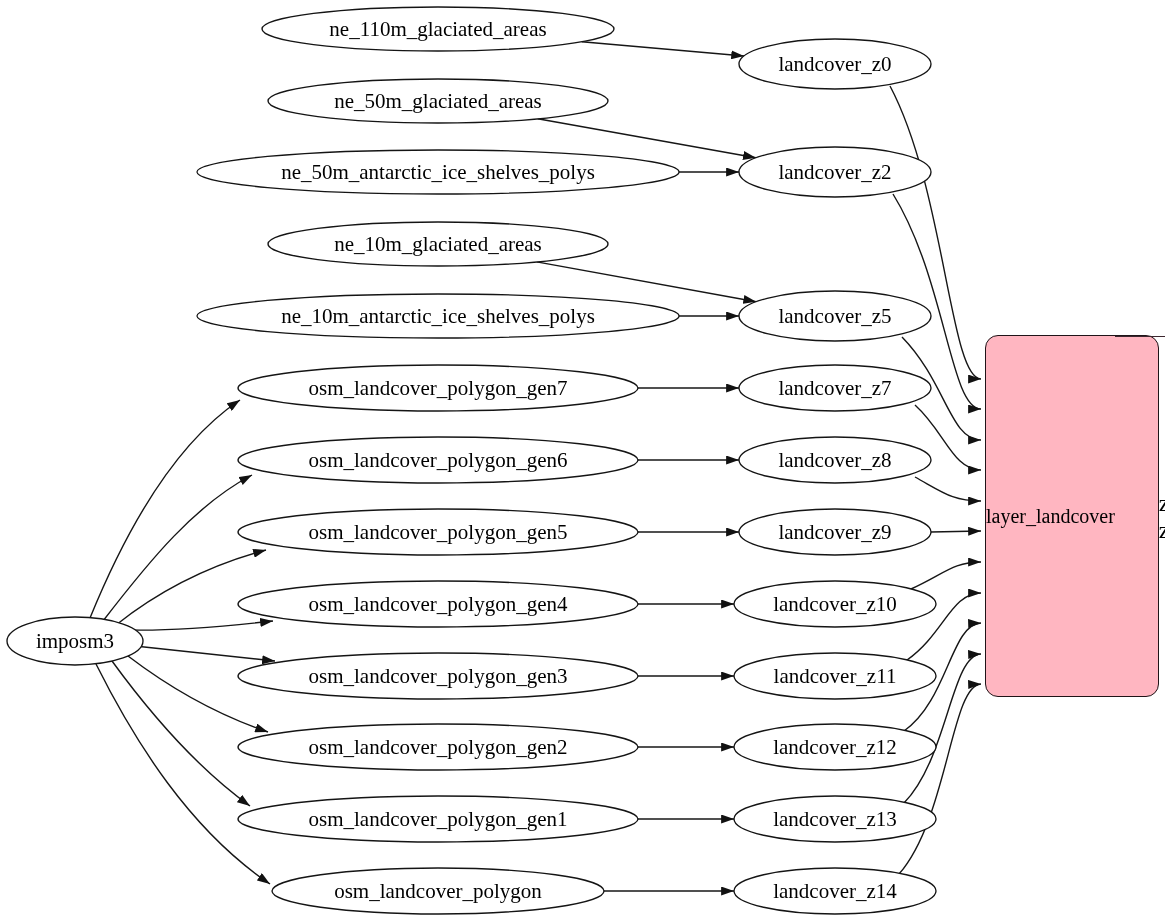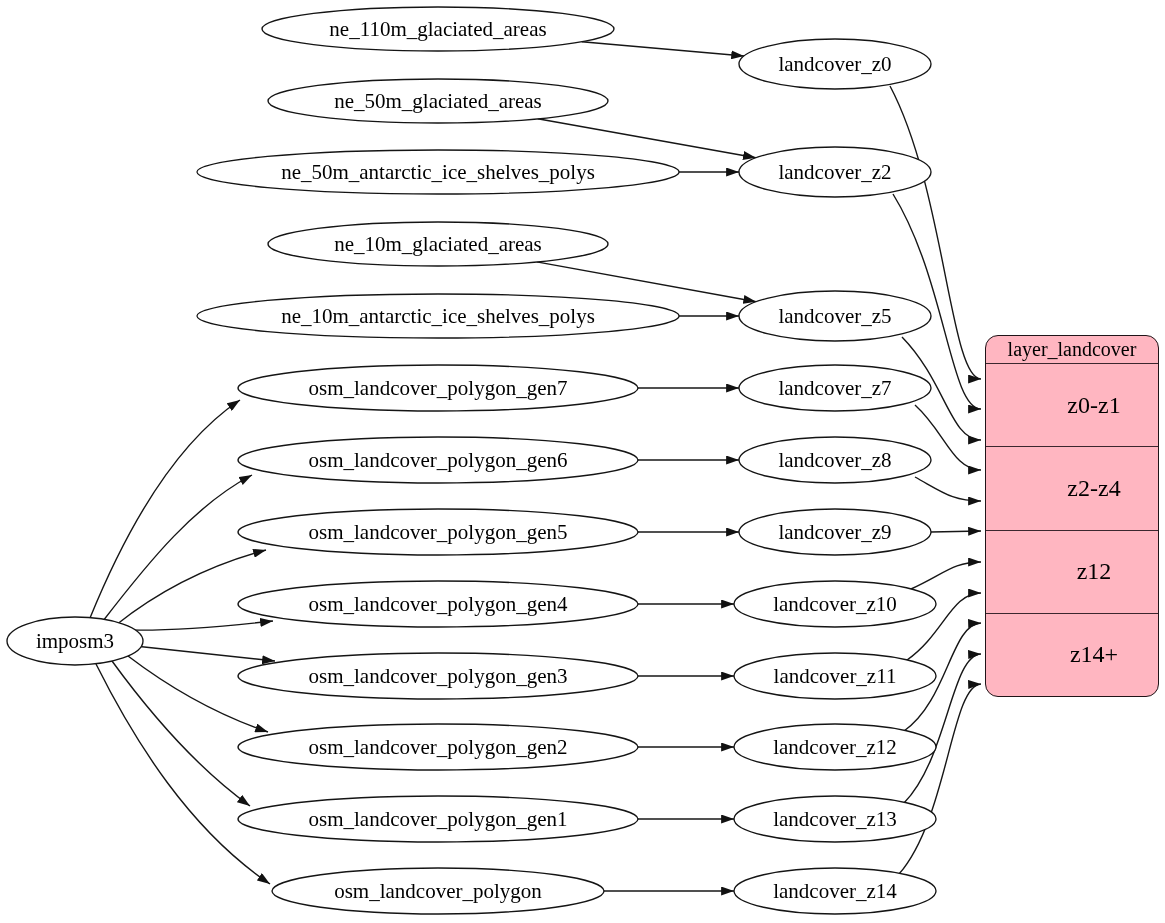--- a/index.html
+++ b/index.html
@@ -5,21 +5,21 @@
   html,body { margin:0; padding:0; background:#ffffff; }
   .stage {
     position:relative; width:1165px; height:923px;
     font-family:"Liberation Serif","DejaVu Serif",serif;
     background:#ffffff; overflow:hidden;
   }
   #diagram { position:absolute; left:0; top:0; }
   .record {
     position:absolute; left:985px; top:335px; width:172px; height:360px;
     background:#ffb6c1; border:1.6px solid #201418; border-radius:13px;
-    display:flex; flex-direction:column; box-sizing:content-box;
+    display:flex; flex-direction:row; box-sizing:content-box;
   }
   .record-header {
     flex:0 0 27px; display:flex; align-items:center; justify-content:center;
     font-size:20px; color:#000;
   }
   .record-row {
     flex:1 1 auto; display:flex; align-items:center; justify-content:center;
     font-size:24px; color:#000; border-top:1.6px solid #3b262e;padding-left:44px;
   }
   svg text { font-family:"Liberation Serif","DejaVu Serif",serif; font-size:21px; fill:#000; }

